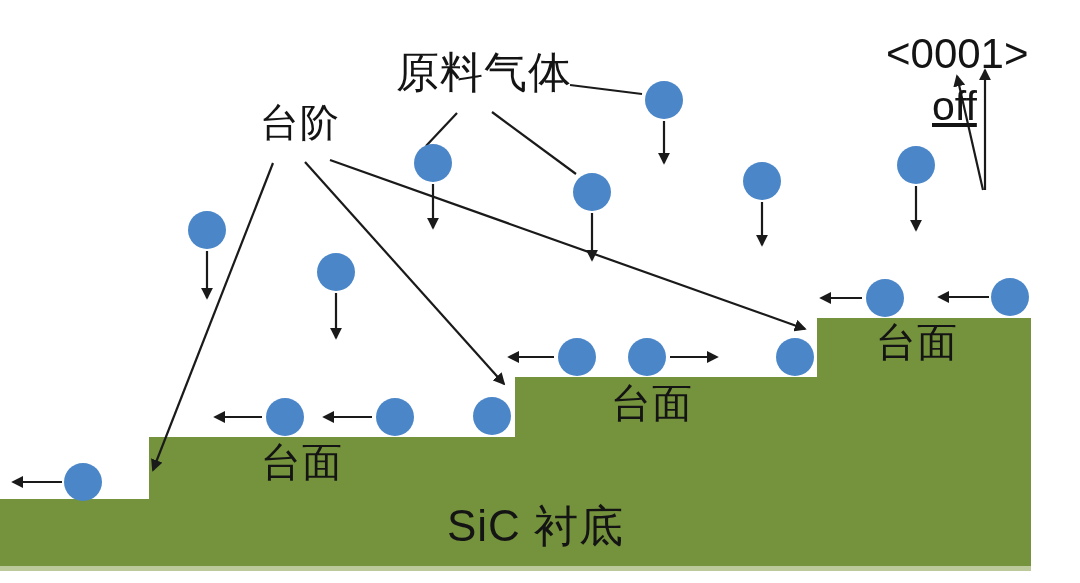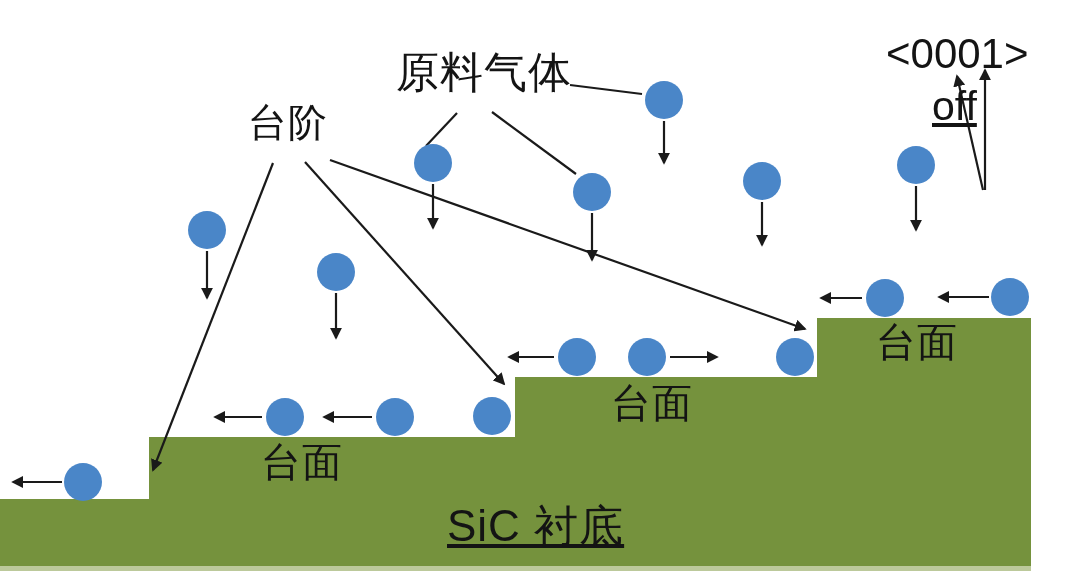--- a/index.html
+++ b/index.html
@@ -13,25 +13,25 @@
   #cv{position:absolute;left:0;top:0;}
   .lbl{
     position:absolute;
     color:#141414;
     white-space:nowrap;
     line-height:1.05;
     letter-spacing:1px;
     font-family:"Liberation Sans","DejaVu Sans",sans-serif;
   }
   .lbl-gas      {left:396px;top:50px; font-size:43px;}
-  .lbl-step     {left:248px;top:103px;font-size:39px;}
+  .lbl-step     {left:260px;top:103px;font-size:39px;}
   .lbl-terrace1 {left:261px;top:441px;font-size:40px;}
   .lbl-terrace2 {left:611px;top:382px;font-size:40px;}
   .lbl-terrace3 {left:876px;top:321px;font-size:40px;}
-  .lbl-substrate{left:447px;top:503px;font-size:44px;text-decoration:underline;}
+  .lbl-substrate{left:447px;top:503px;font-size:44px;}
   .lbl-direction{left:886px;top:20px; font-size:42px;letter-spacing:0;margin-top:12px;}
   .lbl-off      {left:932px;top:85px; font-size:41px;letter-spacing:0;text-decoration:underline;}
 </style>
 </head>
 <body>
 
 <div id="stage">
 
   <svg id="cv" width="1080" height="583" viewBox="0 0 1080 583">
     <defs>

